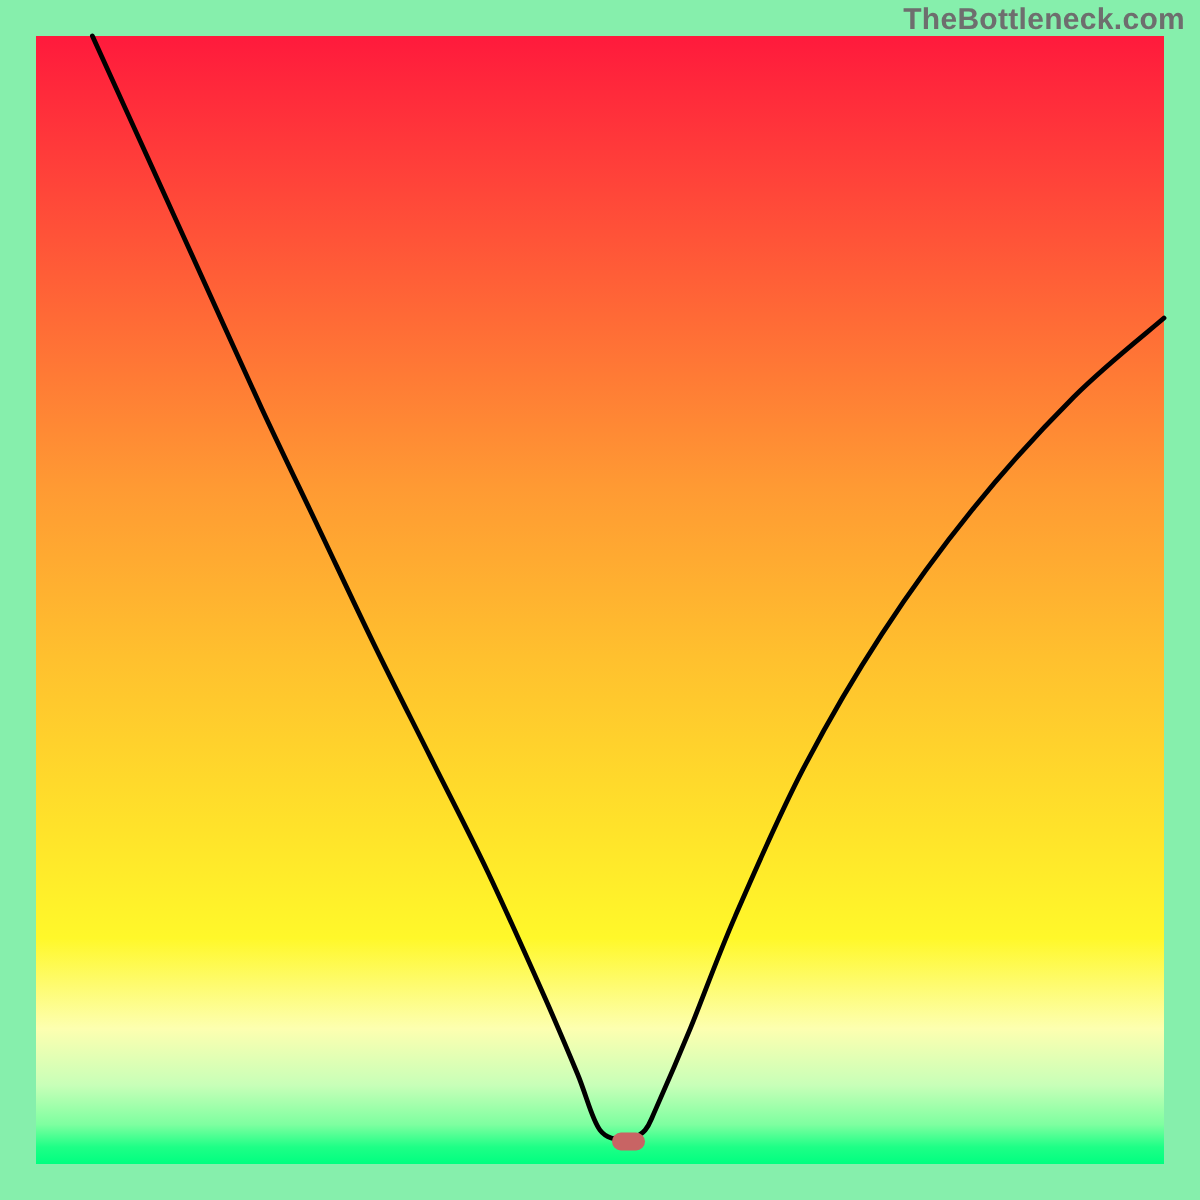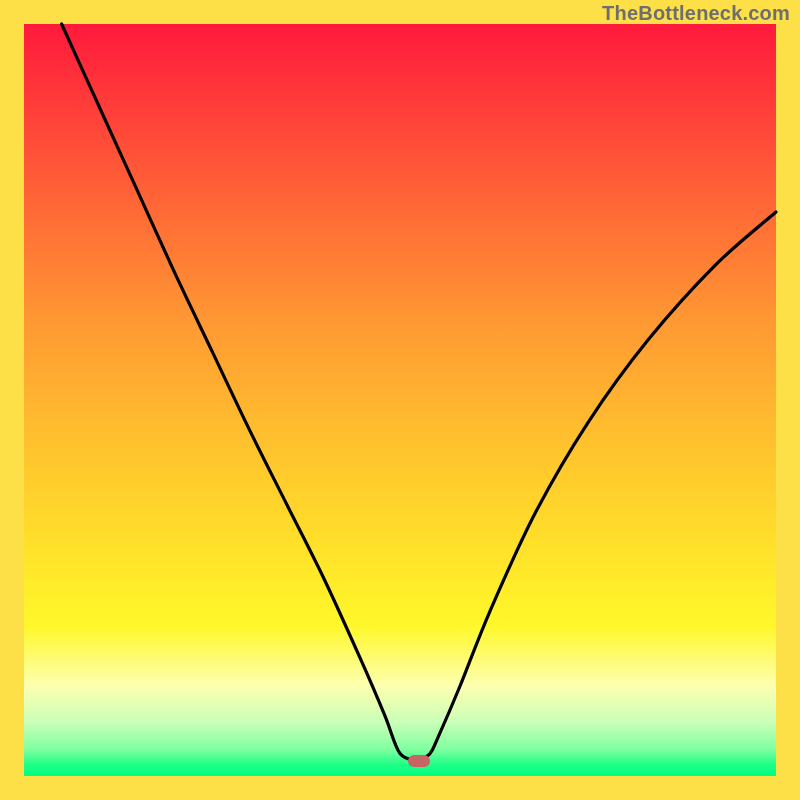--- a/index.html
+++ b/index.html
@@ -9,21 +9,21 @@
     height: 800px;
     background: #000;
     overflow: hidden;
   }
   .frame {
     position: absolute;
     left: 0;
     top: 0;
     width: 800px;
     height: 800px;
-    background: #fde047;
+    background: #86efac;
   }
   .plot {
     position: absolute;
     left: 24px;
     top: 24px;
     width: 752px;
     height: 752px;
     background: linear-gradient(
       to bottom,
       #ff1a3c 0%,

